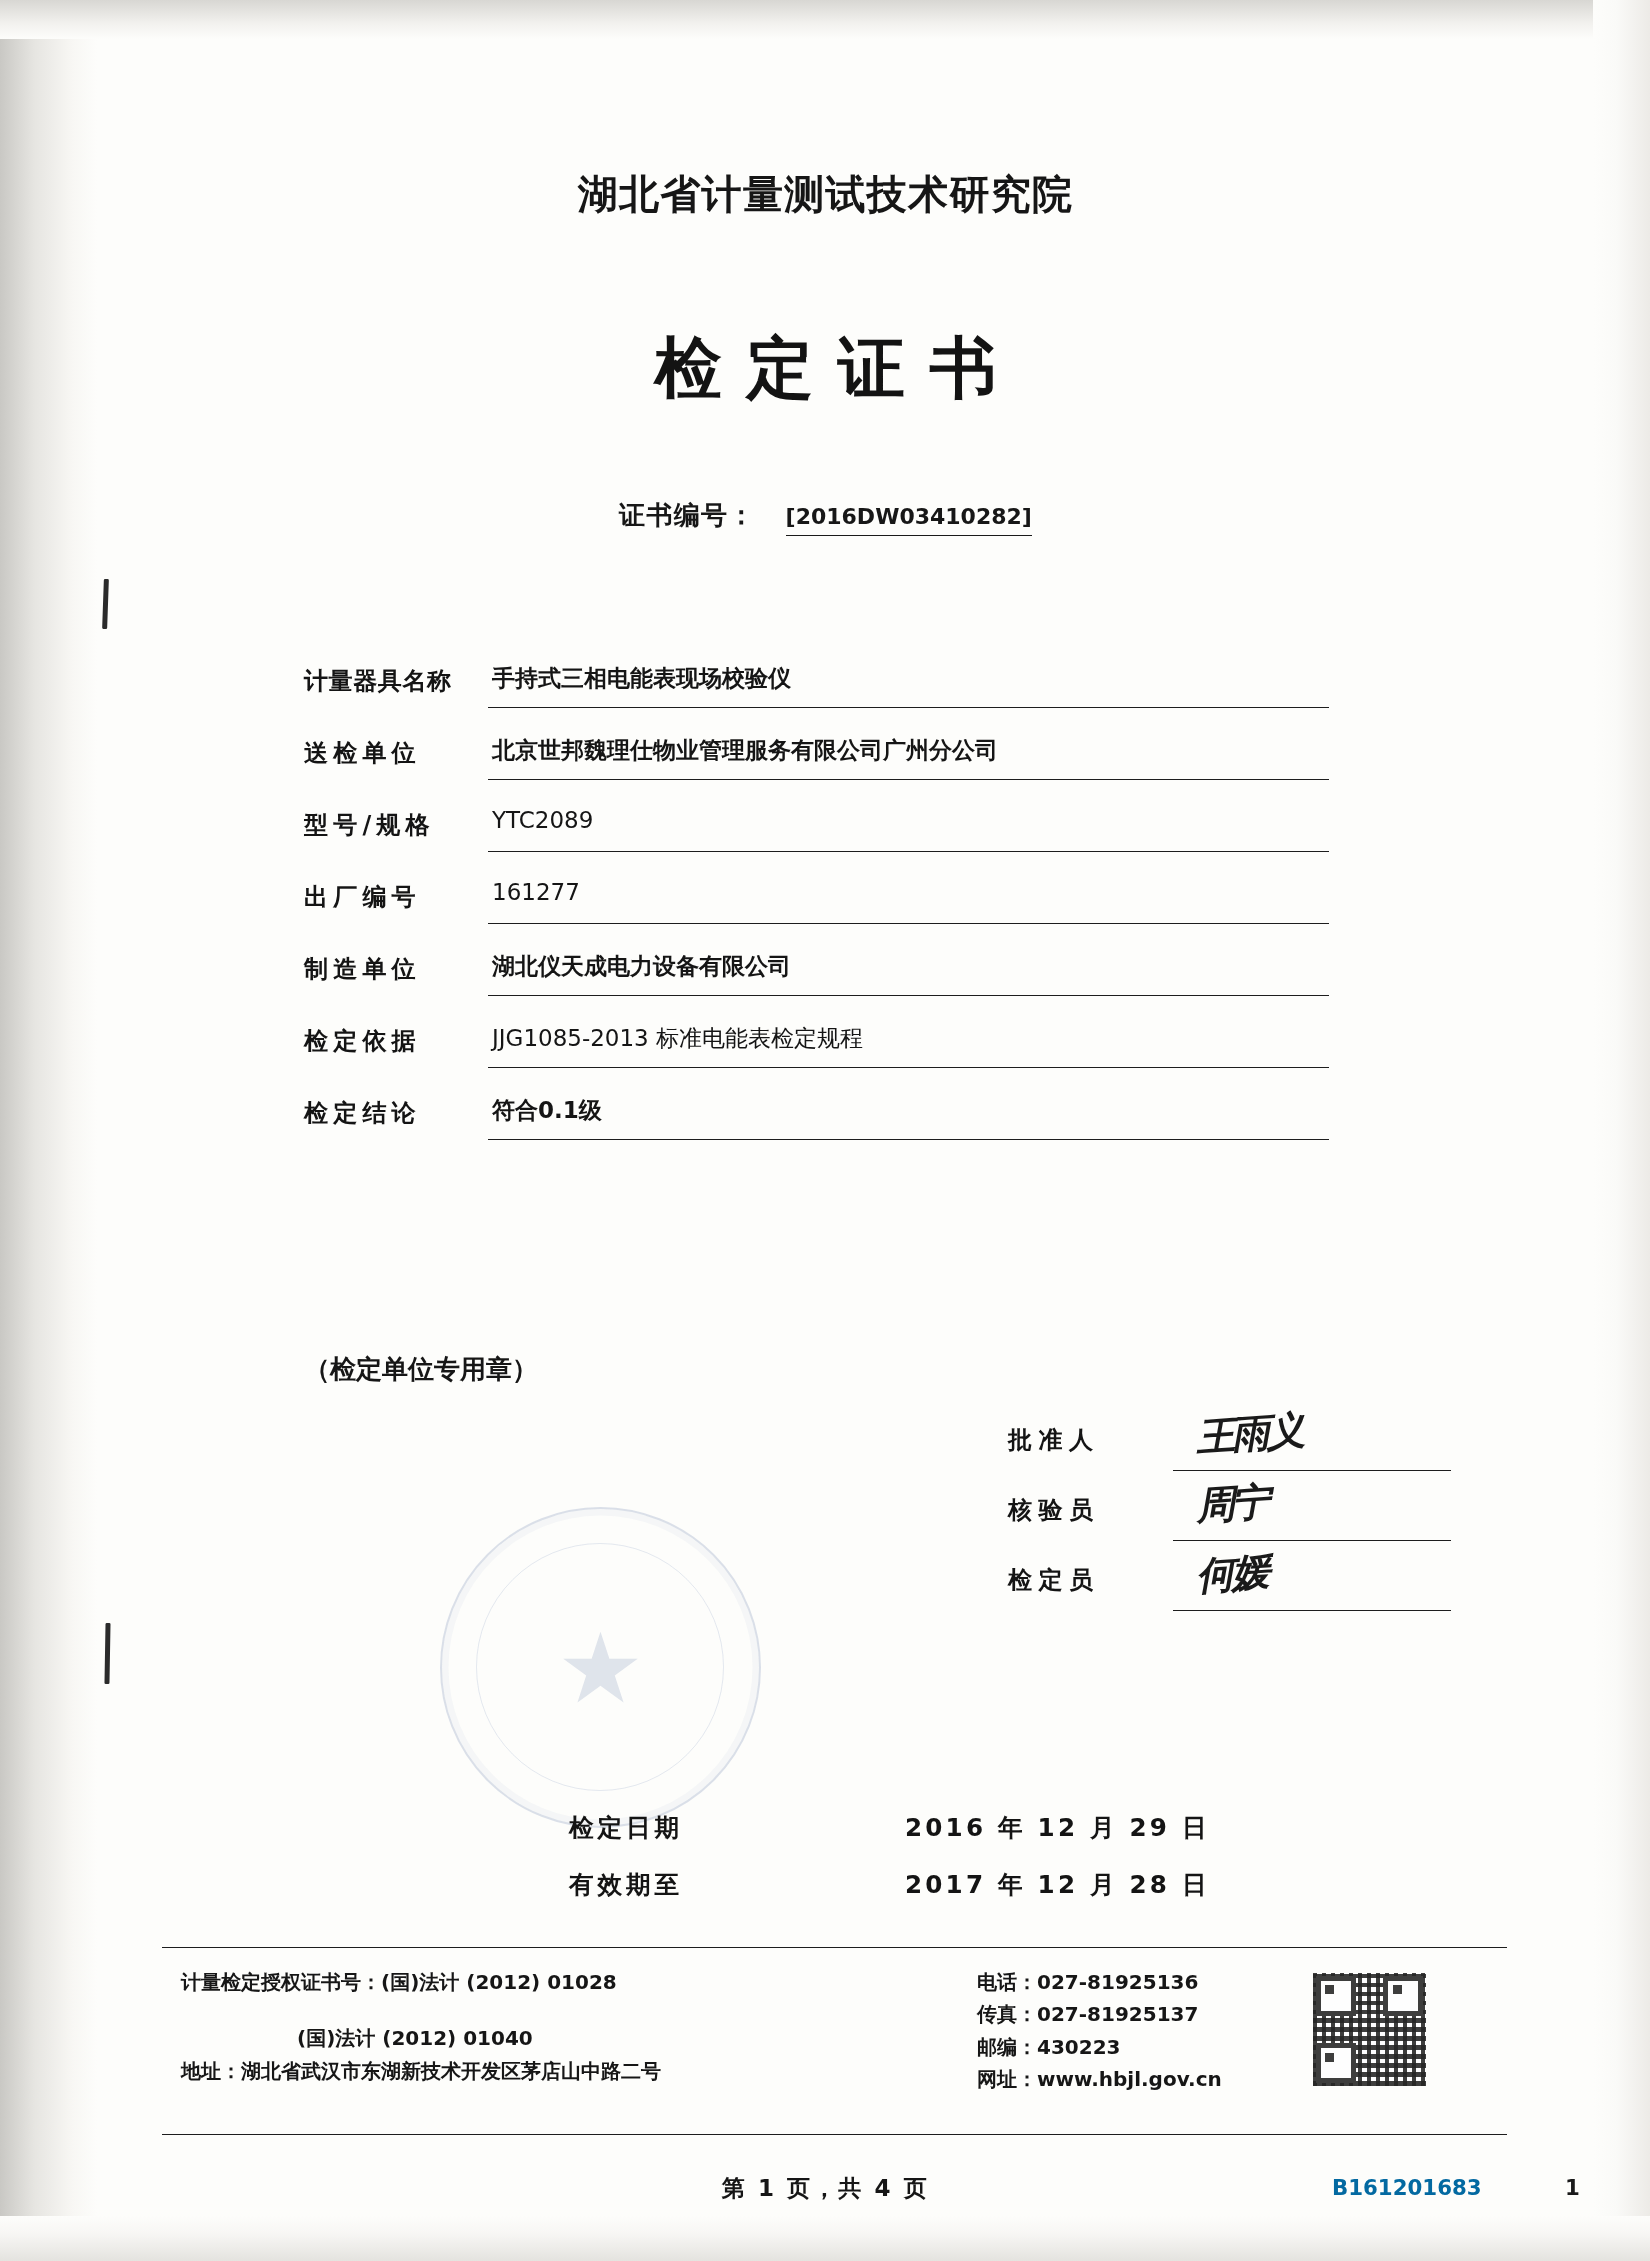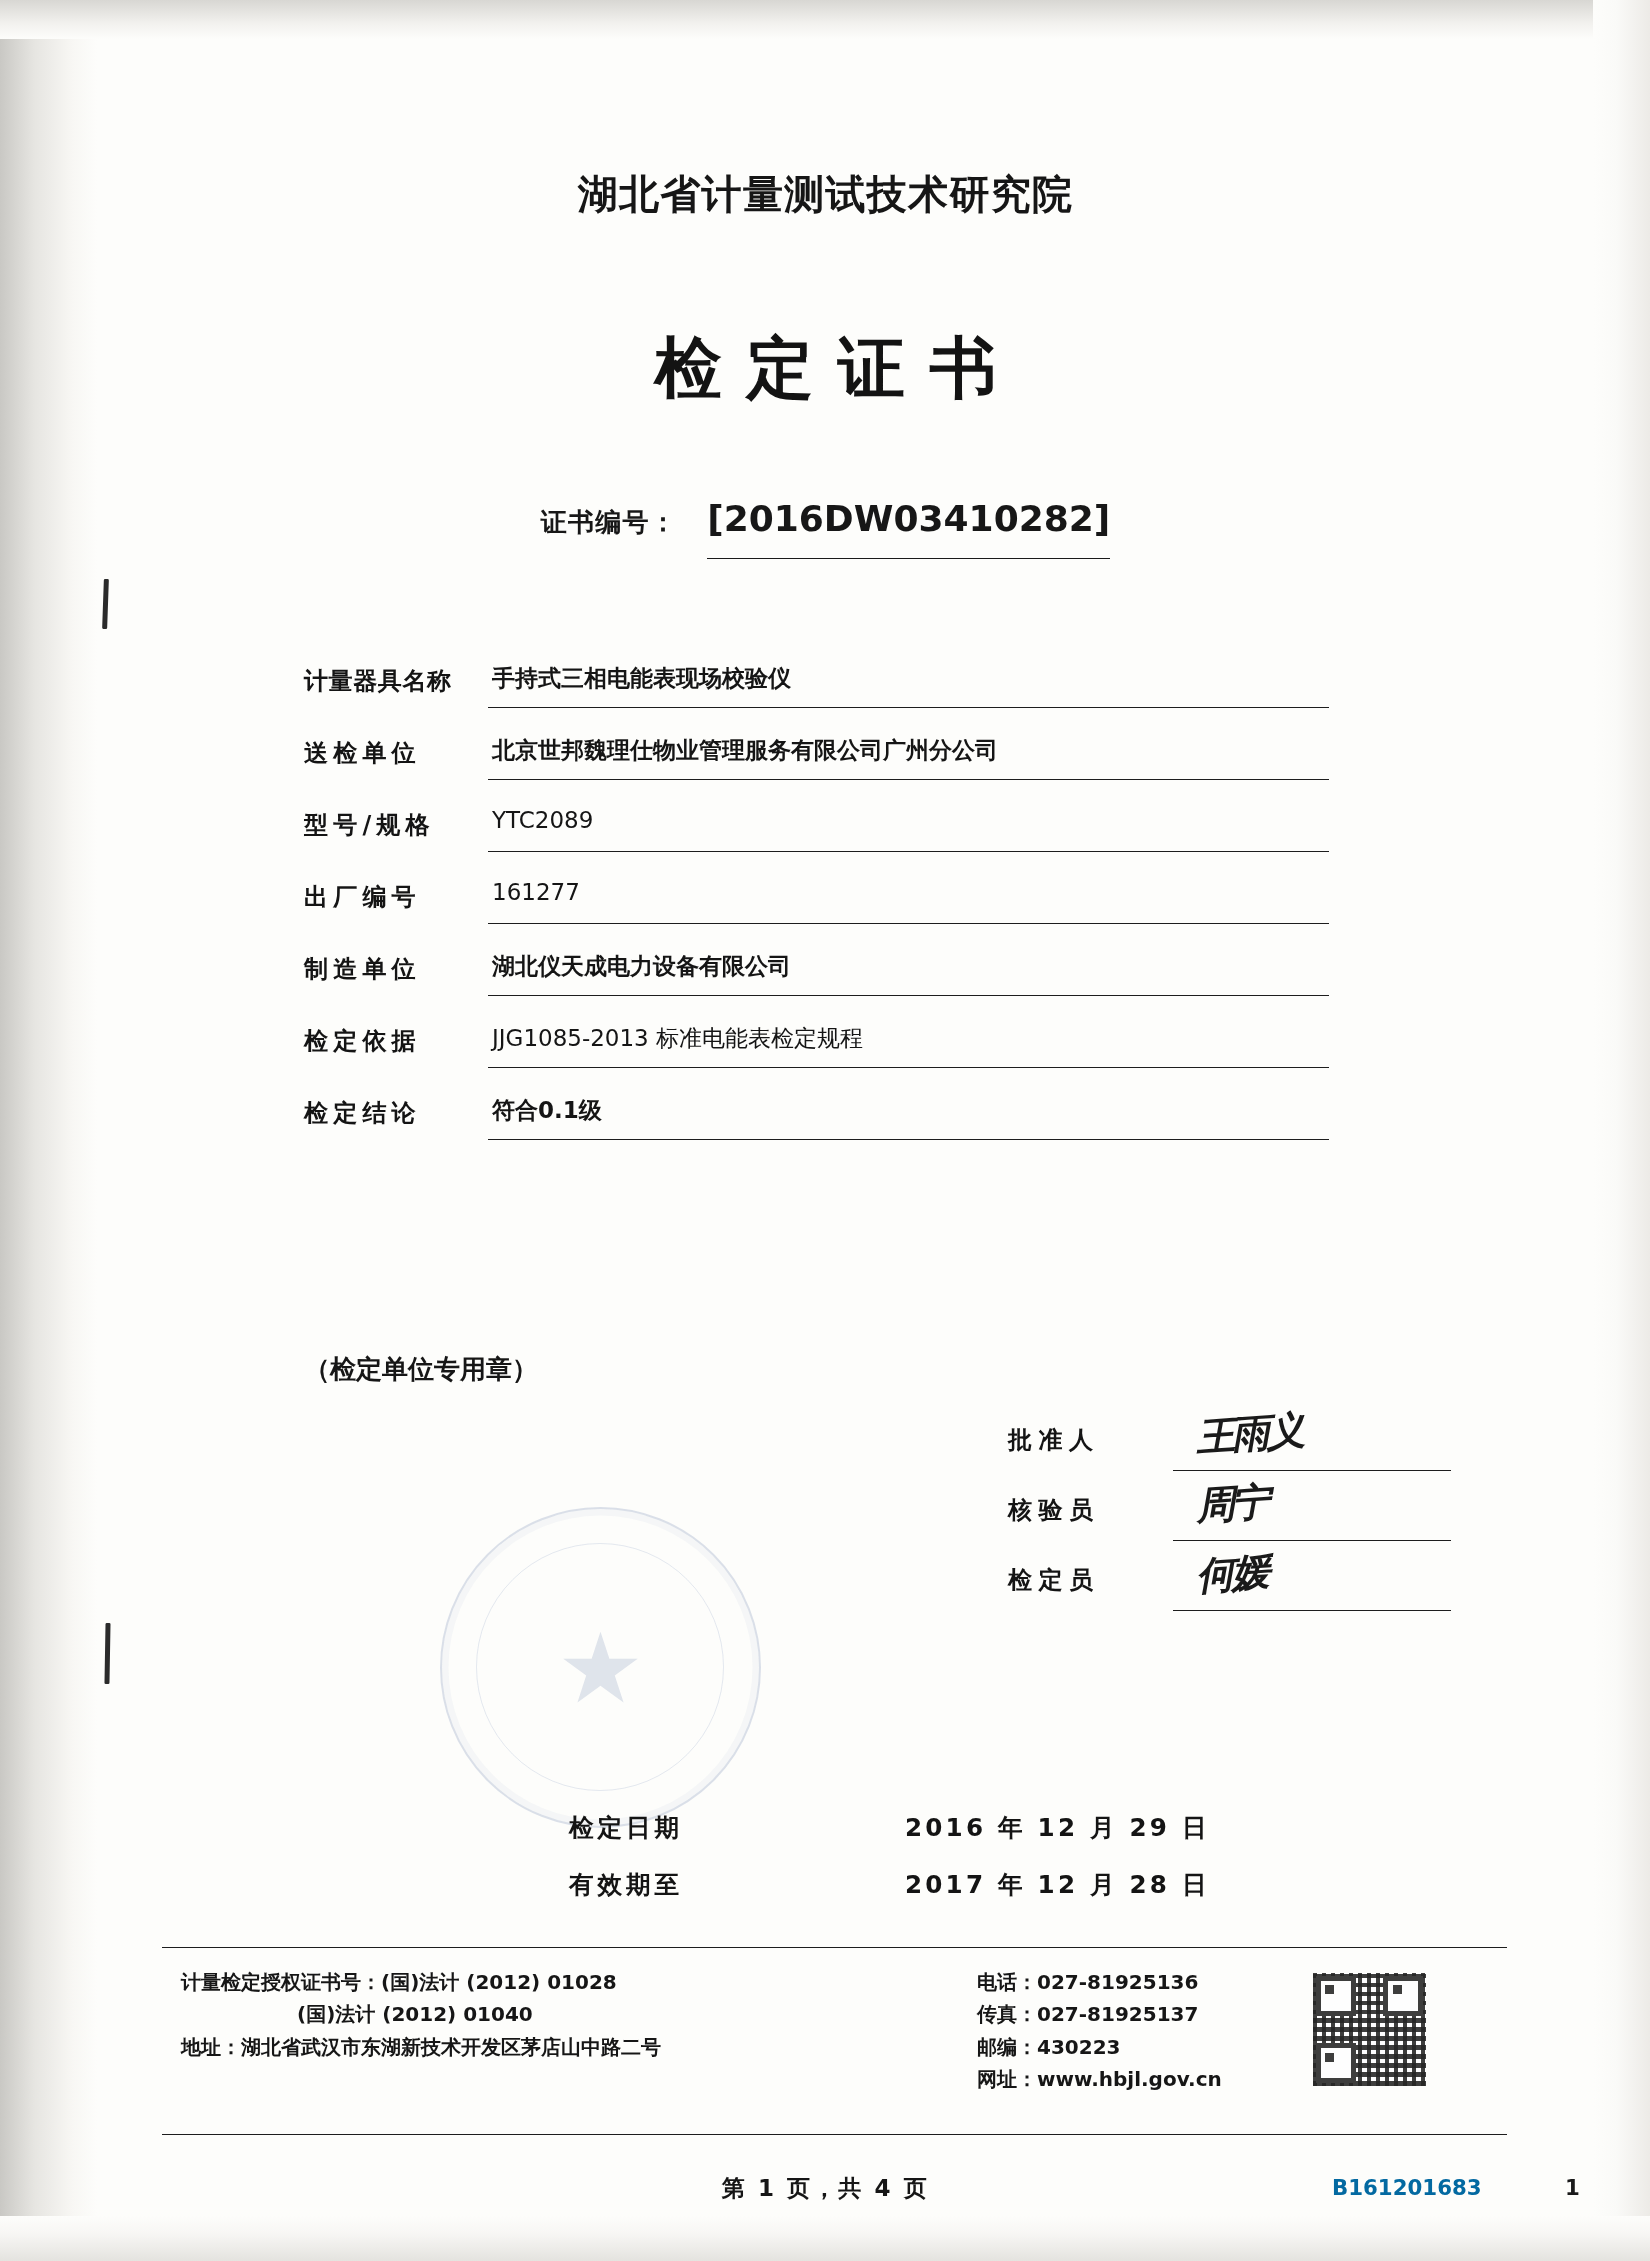--- a/index.html
+++ b/index.html
@@ -86,24 +86,24 @@
     font-size: 26px;
     color: #171717;
   }
   .cert-no-label {
     font-weight: bold;
     letter-spacing: 1.3px;
   }
   .cert-no-value {
     font-family: "DejaVu Sans", "Liberation Sans", sans-serif;
     font-weight: bold;
-    font-size: 36px;
+    font-size: 22px;
     margin-left: 30px;
     border-bottom: 1.9px solid #1a1a1a;
-    padding-bottom: 19px;
+    padding-bottom: 6px;
   }
 
   
   .fields {
     position: absolute;
     left: 304px;
     top: 647px;
     width: 1035px;
   }
   .field-row {
@@ -268,21 +268,21 @@
   .footer-left {
     position: absolute;
     left: 181px;
     top: 1966px;
     width: 776px;
     font-size: 20px;
     line-height: 1.62;
     color: #161616;
     font-weight: bold;
   }
-  .footer-left .indent { padding-left: 116px; }
+  .footer-left .indent { padding-left: 116px; margin-top: 24px; }
   .footer-right {
     position: absolute;
     left: 977px;
     top: 1966px;
     width: 401px;
     font-size: 20px;
     line-height: 1.62;
     color: #161616;
     font-weight: bold;
   }

